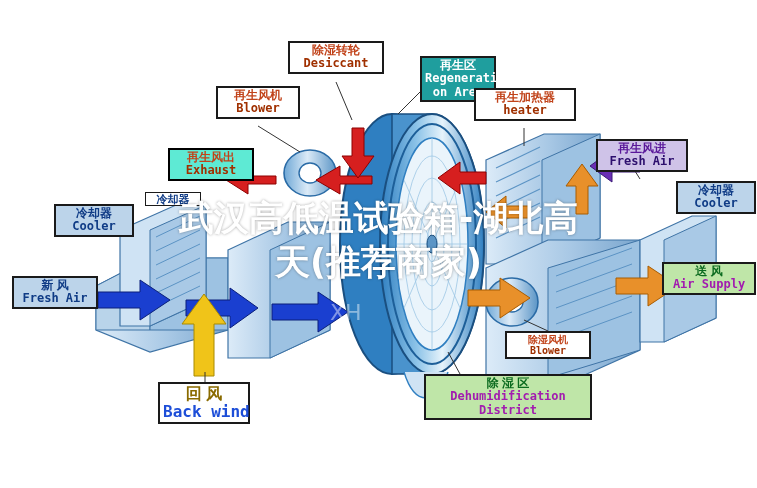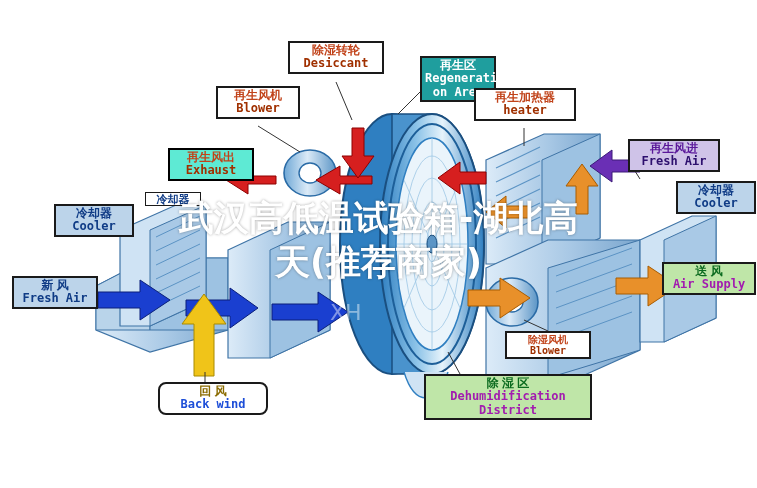--- a/index.html
+++ b/index.html
@@ -32,21 +32,21 @@
   .sch-orange .en{color:#a03000;}
 
   .sch-blue{background:#bcd4ea;color:#003a7a;}
   .sch-blue .cn{color:#103c86;}
   .sch-blue .en{color:#103c86;}
 
   .sch-teal{background:#1f9e9e;color:#ffffff;}
   .sch-teal .cn{color:#ffffff;}
   .sch-teal .en{color:#ffffff;}
 
-  .sch-purple{background:#cfc3e8;color:#3c1a78;margin-left:32px;}
+  .sch-purple{background:#cfc3e8;color:#3c1a78;}
   .sch-purple .cn{color:#5a189a;}
   .sch-purple .en{color:#2d0f6e;}
 
   .sch-white{background:#ffffff;}
   .sch-white .cn{color:#c1431a;}
   .sch-white .en{color:#a03000;}
 
   .sch-whiteblue{background:#ffffff;}
   .sch-whiteblue .cn{color:#103c86;}
 
@@ -301,21 +301,21 @@
   <div class="lbl sch-green" style="left:662px;top:262px;width:94px;font-size:12px;">
     <span class="cn">送  风</span>
     <span class="en">Air Supply</span>
   </div>
 
   <div class="lbl sch-white" style="left:505px;top:331px;width:86px;font-size:10px;">
     <span class="cn">除湿风机</span>
     <span class="en">Blower</span>
   </div>
 
-  <div class="lbl sch-yellow" style="left:158px;top:382px;width:110px;font-size:12px;border-radius:8px;">
+  <div class="lbl sch-yellow" style="left:158px;top:382px;width:92px;font-size:16px;">
     <span class="cn">回  风</span>
     <span class="en">Back wind</span>
   </div>
 
   <div class="lbl sch-green" style="left:424px;top:374px;width:168px;font-size:12px;">
     <span class="cn">除 湿 区</span>
     <span class="en" style="white-space:pre-line;">Dehumidification
 District</span>
   </div>
 

